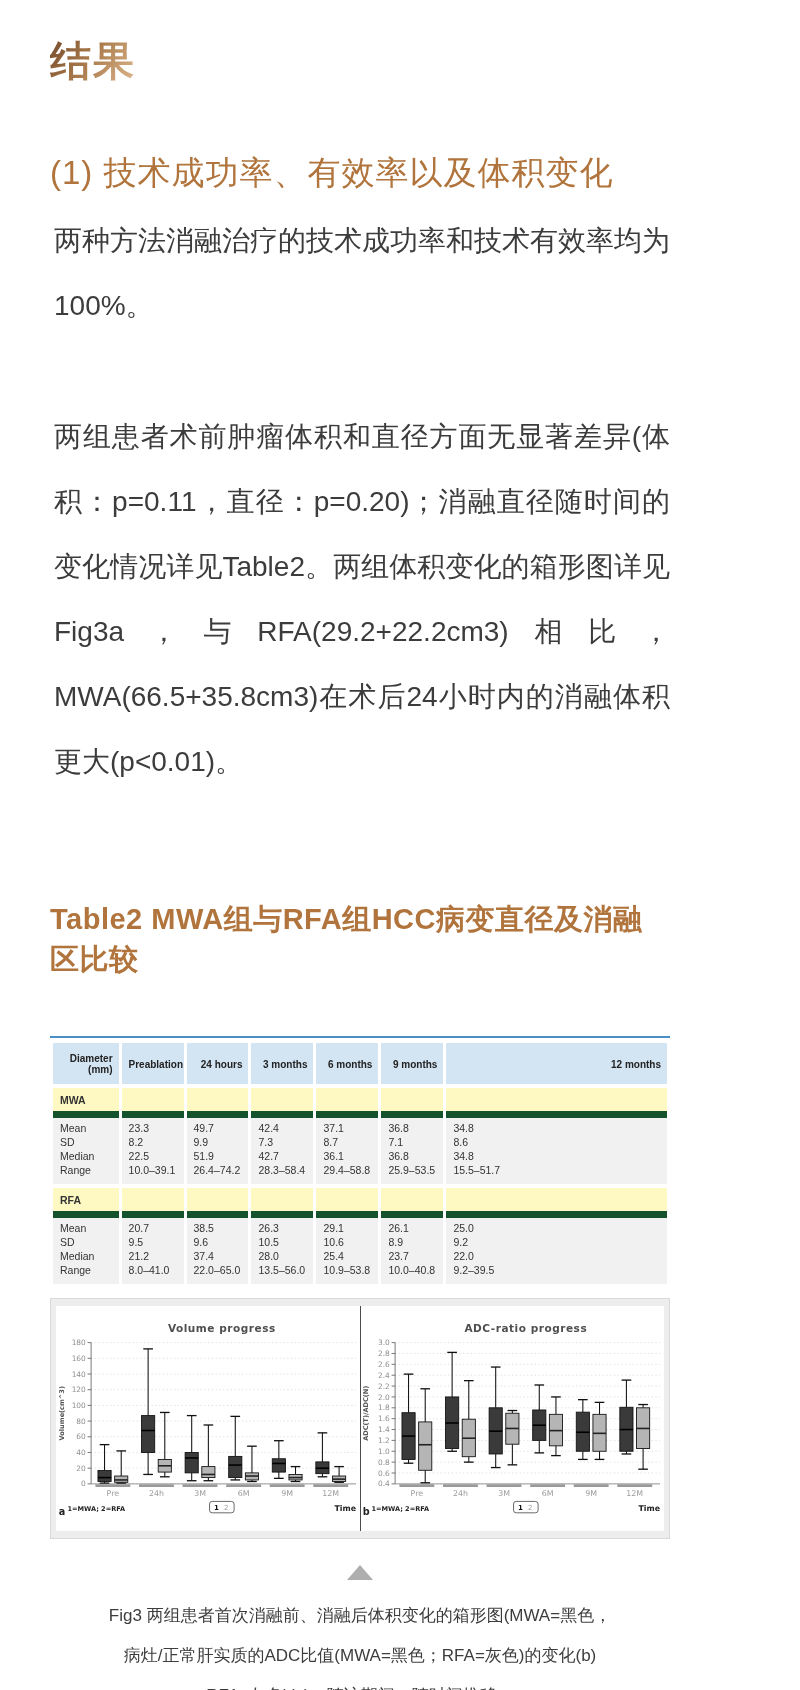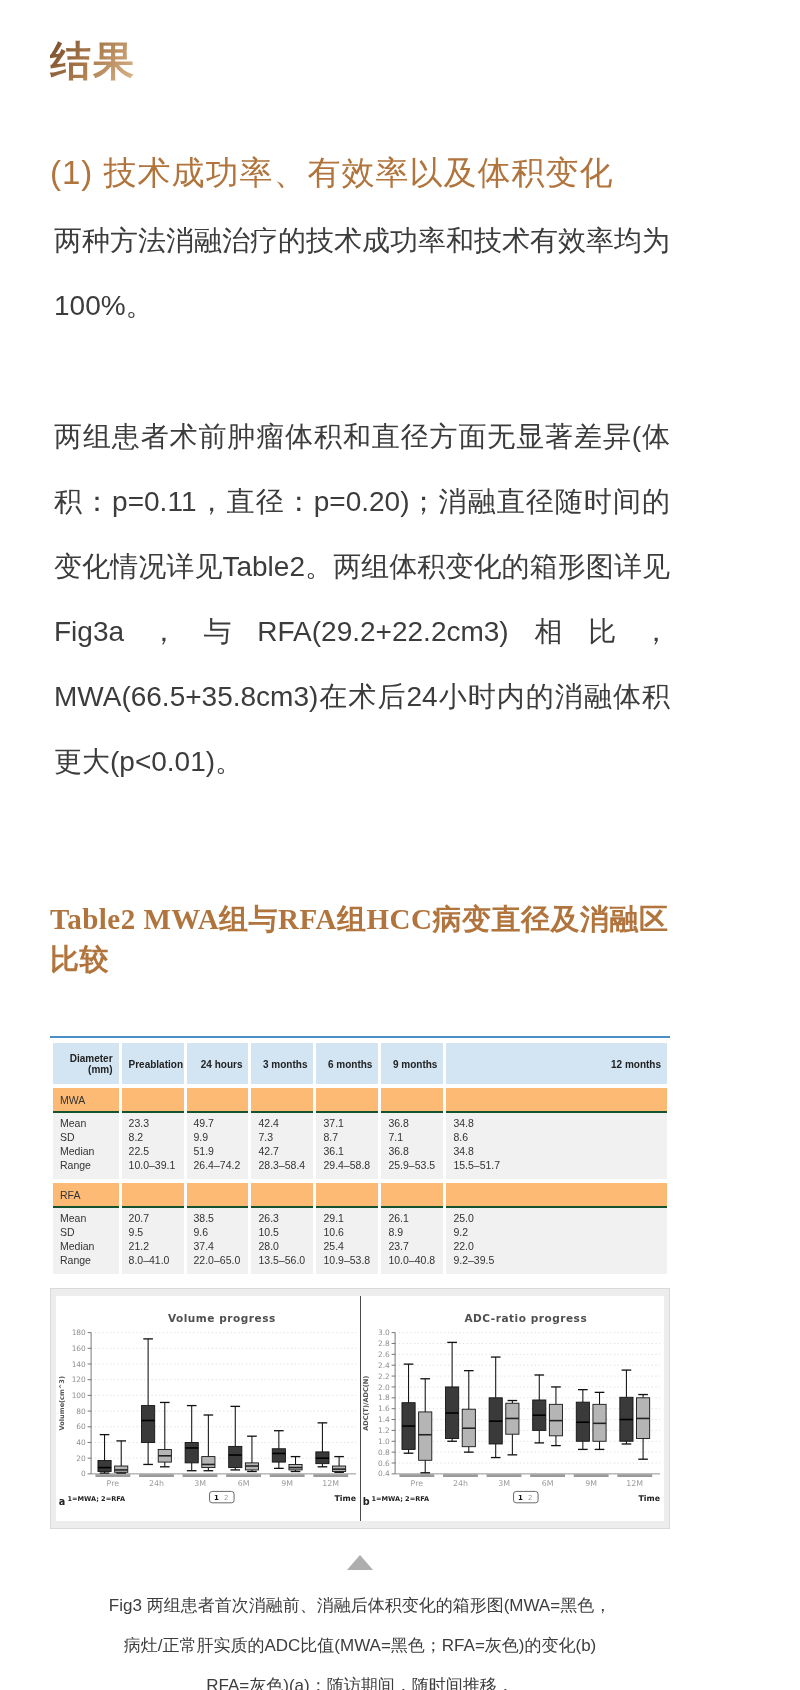--- a/index.html
+++ b/index.html
@@ -11,30 +11,30 @@
     font-size: 41px; font-weight: bold; letter-spacing: 2px;
     margin: 6px 0 0 0; width: max-content;
     color: #9a6a3f;
     background: linear-gradient(125deg, #7e5330 10%, #a97a4b 45%, #ddb68c 95%);
     -webkit-background-clip: text; background-clip: text;
     -webkit-text-fill-color: transparent;
   }
   .h2 { font-size: 33px; font-weight: normal; color: #b0743c; margin: 62px 0 0 0; letter-spacing: 1px; }
   p.body { font-size: 28px; color: #3c3c3c; line-height: 65px; text-align: justify; margin: 12px 0 0 4px; }
   p.body.second { margin-top: 66px; }
-  .h3 { font-size: 29px; font-weight: bold; color: #b0743c; margin: 106px 0 0 0; letter-spacing: 0.5px; font-family: Liberation Serif, serif; }
+  .h3 { font-size: 29px; font-weight: bold; color: #b0743c; margin: 106px 0 0 0; letter-spacing: 0.5px; }
 
   .tablewrap { margin-top: 56px; border-top: 2px solid #4a90c8; padding-top: 5px; }
   table.t { width: 100%; border-collapse: separate; border-spacing: 3px 0; table-layout: fixed; }
   table.t th {
     background: #d3e4f2; font-size: 10px; font-weight: bold; color: #222;
     text-align: right; padding: 10px 6px 9px 7px; margin-left: 32px;
   }
   table.t td { background: #f1f1f1; font-size: 10.5px; color: #333; padding: 1px 6px 1px 7px; }
-  table.t tr.group td { background: #fdba74; font-weight: normal; padding: 6px 6px 5px 7px; border-bottom: 2px solid #14532d; }
+  table.t tr.group td { background: #fef9c3; font-weight: bold; padding: 6px 6px 5px 7px; border-bottom: 7px solid #14532d; }
   table.t tr.spacer td { background: transparent; padding: 0; height: 4px; border: none; }
   table.t tr.first td { padding-top: 4px; }
   table.t tr.last td { padding-bottom: 8px; }
 
   .figure { margin-top: 14px; border: 1px solid #d9d9d9; background: #ededed; padding: 7px 5px; }
   .figure-inner { background: #ffffff; display: flex; align-items: stretch; }
   .panel-divider { width: 1px; background: #4a4a4a; }
   svg.chart { display: block; font-family: "DejaVu Sans", "Liberation Sans", sans-serif; }
 
   .triangle {

